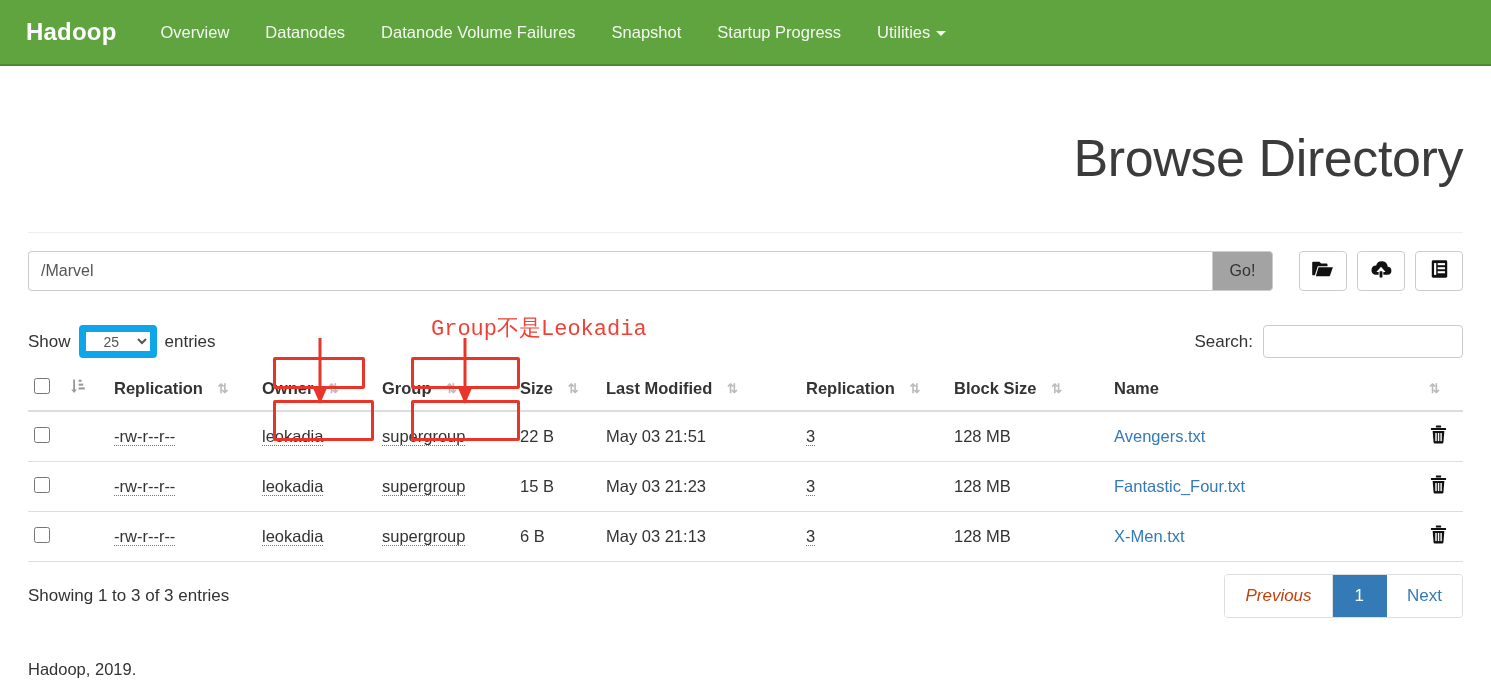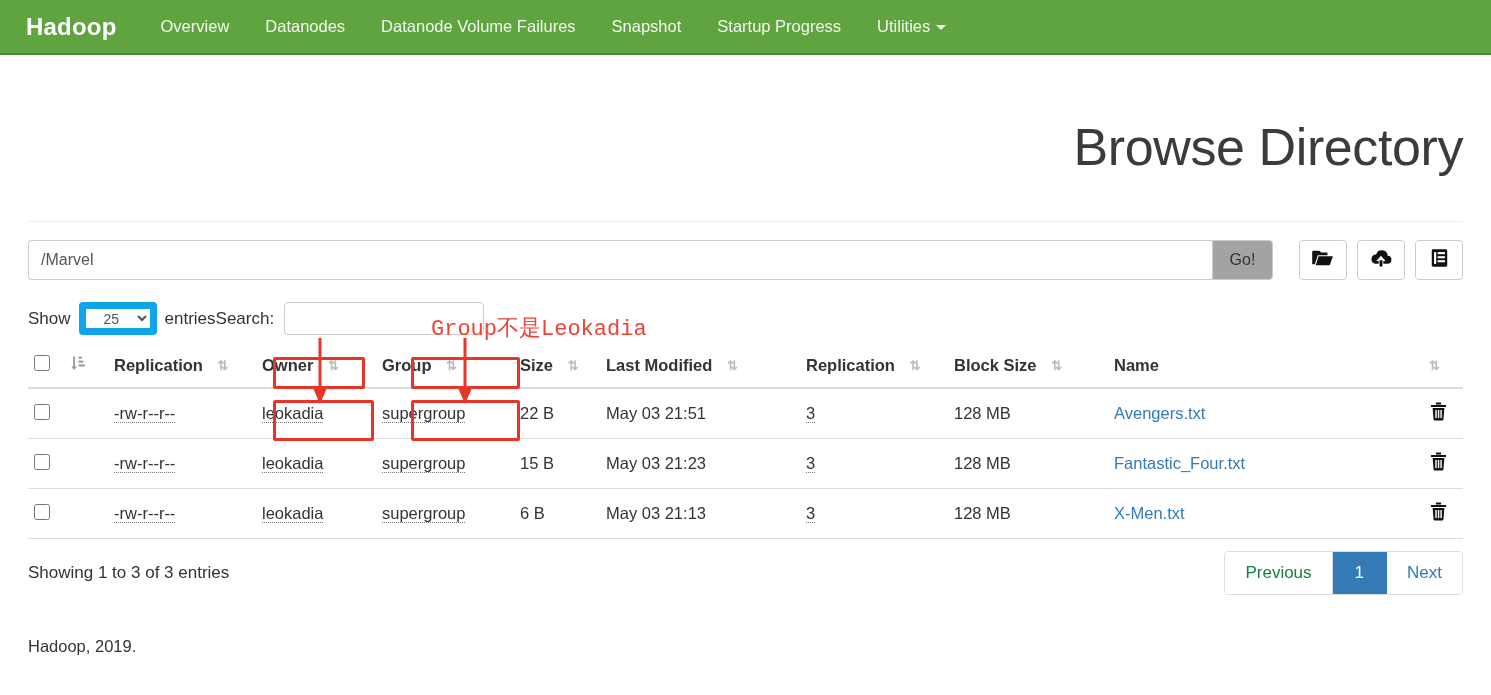--- a/index.html
+++ b/index.html
@@ -9,21 +9,21 @@
     height: 695px;
     background: #ffffff;
     font-family: "Liberation Sans", sans-serif;
     color: #333333;
     overflow: hidden;
     position: relative;
   }
 
   
   .navbar {
-    height: 55px;
+    height: 66px;
     background: #5fa83d;
     background: #60a440;
     border-bottom: 2px solid #4e8a33;
     display: flex;
     align-items: center;
     padding-left: 26px;
   }
   .brand {
     color: #ffffff;
     font-size: 24px;
@@ -119,22 +119,23 @@
     display: flex;
     align-items: center;
     justify-content: center;
     color: #111111;
   }
   .icon-btn:first-child { margin-left: 0; }
 
   
   .dt-top {
     display: flex;
+    justify-content: space-between;
     align-items: center;
-    margin-top: 22px;
+    margin-top: 34px;
   }
   .dt-length {
     font-size: 17px;
     color: #333333;
     display: flex;
     align-items: center;
   }
   .dt-length select {
     height: 33px;
     margin: 0 8px;
@@ -259,21 +260,21 @@
   }
   .pager > div {
     padding: 11px 20px;
     font-size: 17px;
     color: #337ab7;
     background: #ffffff;
     border-right: 1px solid #dddddd;
     cursor: pointer;
   }
   .pager > div:last-child { border-right: none; }
-  .pager .disabled { color: #15803d; cursor: default; }
+  .pager .disabled { color: #c2410c; cursor: default; font-style: italic; }
   .pager .active {
     background: #337ab7;
     color: #ffffff;
     border-color: #337ab7;
     padding-left: 22px;
     padding-right: 22px;
   }
 
   .footer {
     font-size: 16.5px;

